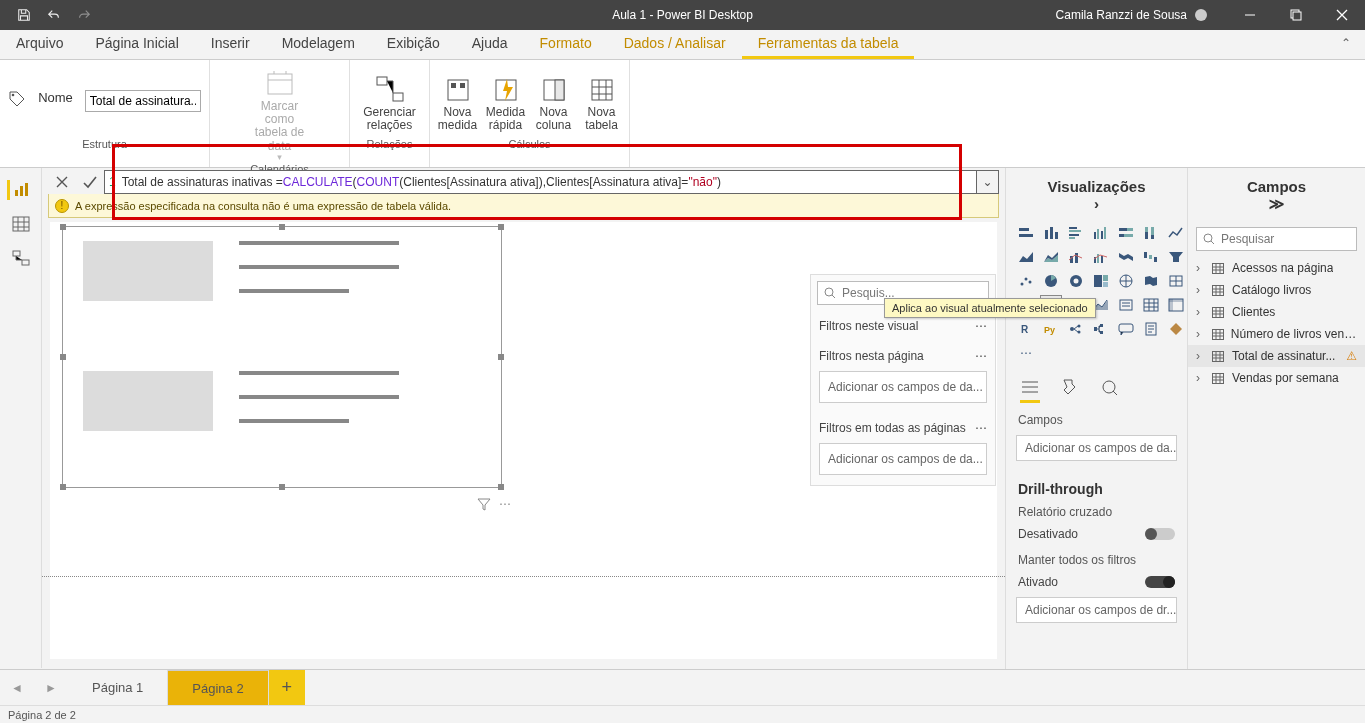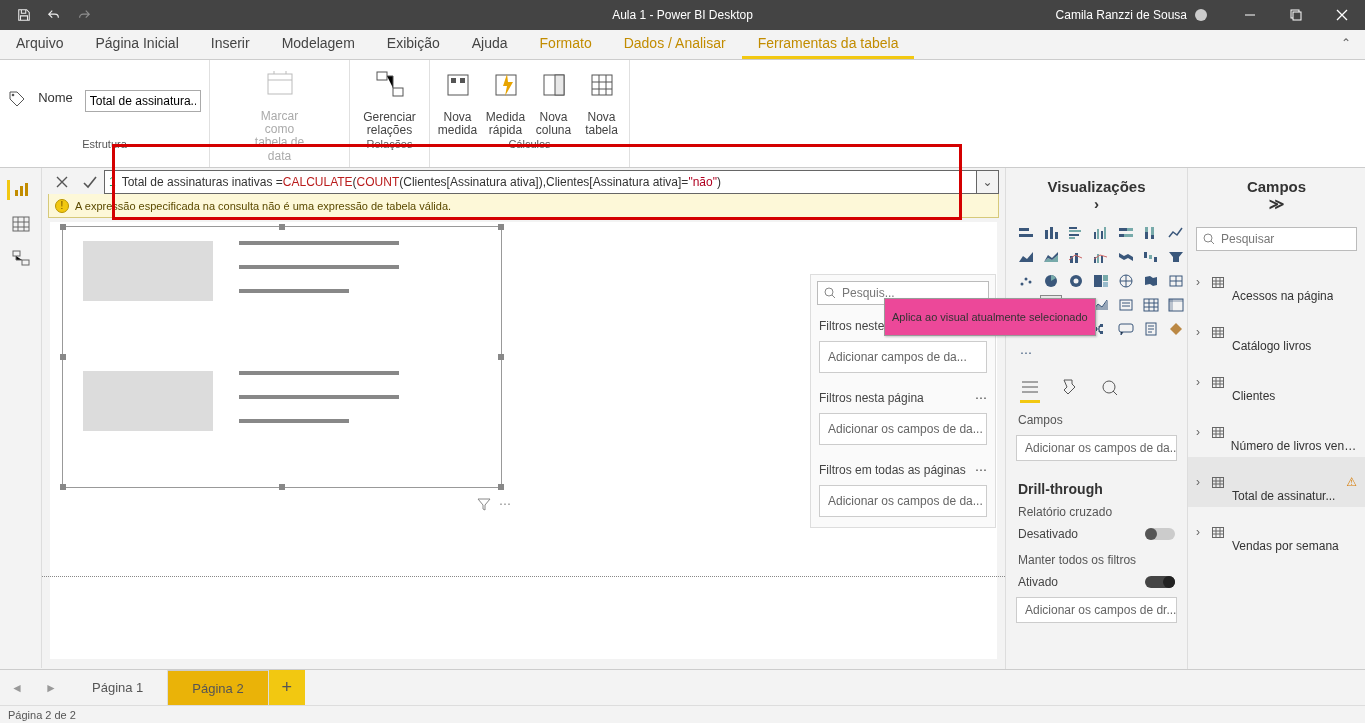--- a/index.html
+++ b/index.html
@@ -20,40 +20,40 @@
 .menubar .menu-item { padding: 7px 16px; display:flex; align-items:center; font-size:14px; color:#444; border-bottom: 3px solid transparent;}
 .menubar .menu-item.contextual { color:#C28C00; }
 .menubar .menu-item.active { border-bottom-color: #F2C811; font-weight:normal; }
 .menubar .collapse { position:absolute; right:8px; top:6px; width:22px; text-align:center; color:#666; }
 
 
 .ribbon { height: 108px; background: #fff; border-bottom: 1px solid #ccc; display:flex; }
 .ribbon .group { border-right: 1px solid #e0e0e0; display:flex; flex-direction:column; justify-content:space-between; align-items:center; padding: 4px 10px 0 10px; position: relative; }
 .ribbon .group .controls { flex:1; display:flex; align-items:center; gap:6px; }
 .ribbon .group .glabel { font-size:11px; color:#555; text-align:center; margin-bottom:17px; }
-.ribbon .bigbtn { display:flex; flex-direction:column; align-items:center; justify-content:center; width: 62px; font-size:12px; color:#444; text-align:center; line-height:1.1; gap:10px; padding-top:4px;}
+.ribbon .bigbtn { display:flex; flex-direction:column; align-items:center; justify-content:center; width: 62px; font-size:12px; color:#444; text-align:center; line-height:1.1; gap:0; padding-top:4px;}
 .ribbon .bigbtn.disabled { color:#aaa; }
 .ribbon .bigicon { width:32px; height:32px; display:flex; align-items:center; justify-content:center; }
 .ribbon .name-row { display:flex; align-items:flex-start; gap:12px; font-size:13px; }
 .ribbon input.name-input { width: 116px; height:22px; border:1px solid #aaa; padding: 2px 4px; font-size:12px; background:#fff;}
 
 
 .leftrail { position:absolute; left:0; top:168px; width:42px; height: 500px; background:#f3f3f3; display:flex; flex-direction:column; align-items:center; gap:14px; padding-top:12px; border-right:1px solid #ddd;}
 .leftrail .rbtn { width:24px; height:20px; display:flex; align-items:center; justify-content:center; color:#555; }
 .leftrail .rbtn.active { border-left: 3px solid #F2C811; margin-left:-3px; padding-left:3px;}
 
 
 .workarea { position:absolute; left:42px; top:168px; right:360px; bottom:54px; }
 
 
 .formula-row { display:flex; align-items:stretch; height:24px; margin: 2px 6px 0 6px; }
 .formula-row .fbtn { width:28px; display:flex; align-items:center; justify-content:center; color:#555; }
 .formula-box { flex:1; border:1px solid #666; background:#fff; display:flex; align-items:center; font-family: Consolas, monospace; font-size:12px; padding-left:4px; height:24px; overflow:hidden; white-space:nowrap;}
 .formula-box .ln { color:#0a6; margin-right:6px; }
-.formula-box .kw { color:#b91c1c; }
+.formula-box .kw { color:#6d28d9; }
 .formula-box .str { color:#b00020; }
 .formula-dd { width:22px; border:1px solid #666; border-left:none; display:flex; align-items:center; justify-content:center; color:#555;}
 
 .error-row { margin: 0 6px; display:flex; align-items:center; height:24px; border:1px solid #d6c97a; border-top:none; background:#fdf8d8; font-size:11px; padding-left:6px; gap:6px; color:#5b4a00;}
 .error-row .warn { width:14px; height:14px; border-radius:50%; background:#f2c811; border:1px solid #b89400; display:flex; align-items:center; justify-content:center; font-size:10px; color:#6b4b00; }
 
 .red-box { position:absolute; border:3px solid #d40000; pointer-events:none; z-index:50; }
 
 
 .canvas { position:absolute; left:8px; top:54px; right:8px; bottom:10px; background:#fff; }
@@ -85,31 +85,31 @@
 .vispane .lbl { padding:4px 12px; color:#555; font-size:12px;}
 .vispane .drop { margin:4px 10px 10px 10px; border:1px solid #ccc; background:#fff; height:26px; display:flex; align-items:center; padding:0 8px; color:#666; font-size:12px; overflow:hidden; white-space:nowrap; text-overflow:ellipsis;}
 .vispane .sub { padding:10px 12px 4px 12px; font-weight:600; color:#333; font-size:14px;}
 .vispane .rowline { display:flex; align-items:center; justify-content:space-between; padding:4px 12px; font-size:12px; color:#444;}
 .toggle { width:30px; height:12px; border-radius:6px; background:#ccc; position:relative;}
 .toggle .knob { width:12px; height:12px; border-radius:50%; background:#555; position:absolute; top:0; left:0;}
 .toggle.on { background:#444;}
 .toggle.on .knob { left:18px; background:#222;}
 
 
-.tooltip { position:absolute; background:#ec4899; border:1px solid #999; padding:12px 7px; font-size:11px; color:#333; z-index:60; box-shadow:1px 1px 2px rgba(0,0,0,0.2); white-space:nowrap;}
+.tooltip { position:absolute; background:#fef9c3; border:1px solid #999; padding:3px 7px; font-size:11px; color:#333; z-index:60; box-shadow:1px 1px 2px rgba(0,0,0,0.2); white-space:nowrap;}
 
 
 .fieldspane { position:absolute; right:0; top:168px; width:178px; bottom:54px; background:#f3f3f3; border-left:1px solid #ddd;}
 .fieldspane .search { margin:4px 8px 6px 8px; border:1px solid #bbb; height:24px; display:flex; align-items:center; padding:0 6px; color:#777; background:#fff; gap:6px; font-size:12px;}
 .flist { display:flex; flex-direction:column; font-size:12px;}
 .frow { display:flex; align-items:center; gap:6px; padding:4px 8px; color:#333; white-space:nowrap; overflow:hidden;}
 .frow.sel { background:#e6e6e6;}
 .frow .chev { width:10px; color:#666;}
 .frow .ticon { width:14px; text-align:center; color:#555;}
-.frow .txt { overflow:hidden; text-overflow:ellipsis;margin-top:28px;}
+.frow .txt { overflow:hidden; text-overflow:ellipsis;}
 .frow .warnmark { color:#d67a00; margin-left:auto;}
 
 
 .pagetabs { position:absolute; left:0; right:0; bottom:18px; height:36px; border-top:1px solid #ccc; background:#f3f3f3; display:flex; align-items:stretch;}
 .pagetabs .nav { width:34px; display:flex; align-items:center; justify-content:center; color:#999;}
 .pagetabs .tab { padding:0 24px; display:flex; align-items:center; border-right:1px solid #ddd; font-size:13px; color:#555;}
 .pagetabs .tab.active { background:#eab308; border-top:1px solid #ccc;}
 .pagetabs .addtab { width:36px; background:#F2C811; display:flex; align-items:center; justify-content:center; font-size:18px; color:#555;}
 
 
@@ -359,21 +359,20 @@
         <svg width="12" height="12">
             <circle cx="5" cy="5" r="4" fill="none" stroke="#888"></circle>
             <path stroke="#888" d="M8 8l3 3"></path>
           </svg>
         <span>Pesquis...</span>
       </div>
       <div class="sec-head">
           <span>Filtros neste visual</span>
           <span>⋯</span>
         </div>
-      <div class="drop">Adicionar campos de da...</div>
       <div class="sec-head">
           <span>Filtros nesta página</span>
           <span>⋯</span>
         </div>
       <div class="drop">Adicionar os campos de da...</div>
       <div class="sec-head">
           <span>Filtros em todas as páginas</span>
           <span>⋯</span>
         </div>
       <div class="drop">Adicionar os campos de da...</div>

